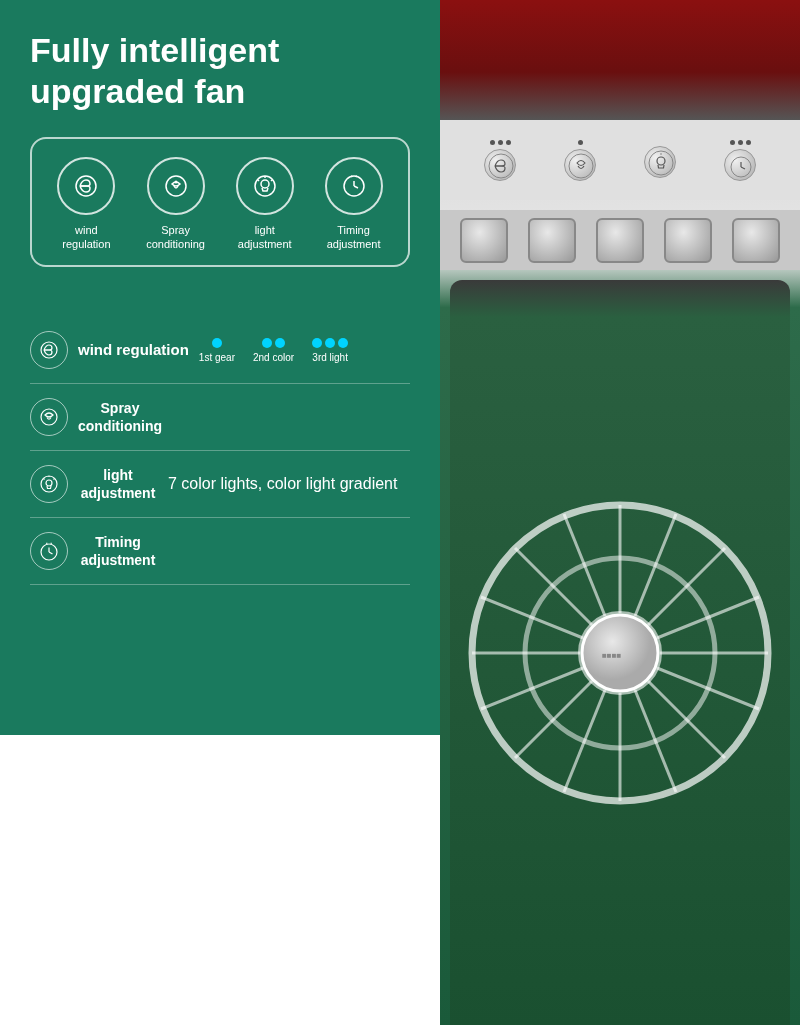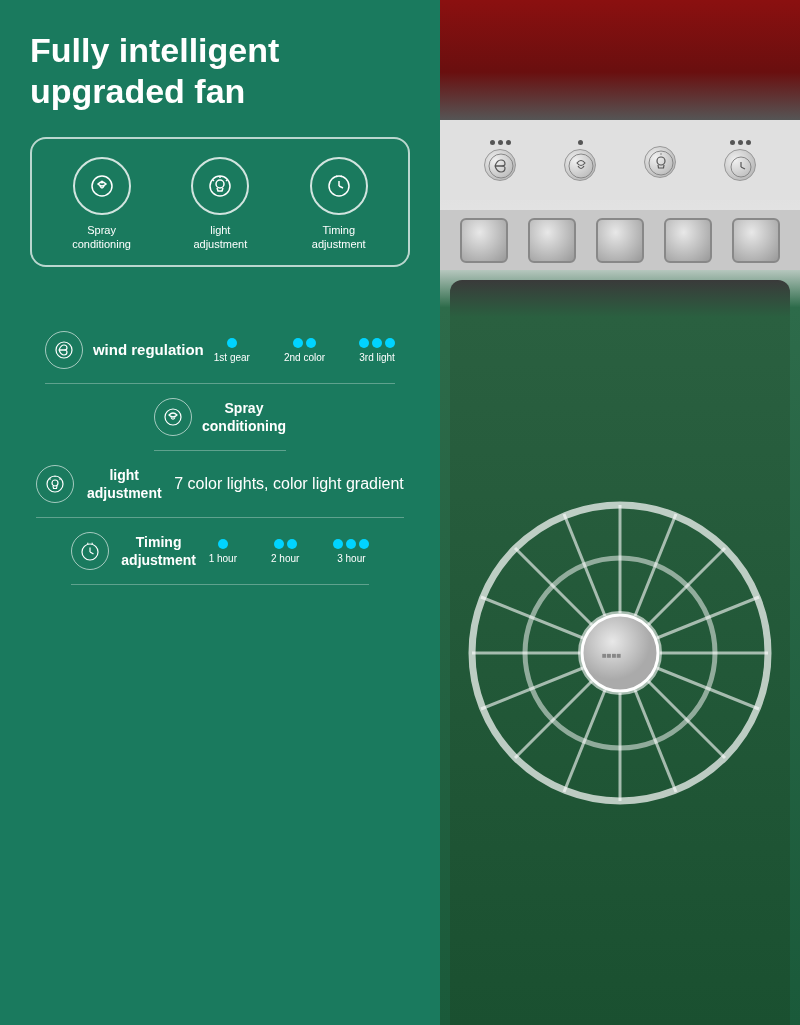--- a/index.html
+++ b/index.html
@@ -7,21 +7,21 @@
       width: 800px;
       height: 1025px;
       overflow: hidden;
       font-family: Arial, sans-serif;
       display: flex;
     }
 
     
     .left-panel {
       width: 440px;
-      height: 1025px;
+      height: 735px;
       background-color: #1a7a5e;
       padding: 30px 30px;
       display: flex;
       flex-direction: column;
       position: relative;
     }
 
     .main-title {
       color: white;
       font-size: 34px;
@@ -66,21 +66,20 @@
       text-align: center;
       line-height: 1.3;
     }
 
     
     .specs-section {
       display: flex;
       flex-direction: column;
       gap: 0;
       margin-top: 10px;
-      align-items: center;
     }
 
     .spec-row {
       display: flex;
       align-items: center;
       padding: 14px 0;
       border-bottom: 1px solid rgba(255,255,255,0.3);
       gap: 10px;
     }
 
@@ -108,21 +107,21 @@
 
     .spec-details {
       display: flex;
       flex-direction: column;
       gap: 4px;
       flex: 1;
     }
 
     .dots-row {
       display: flex;
-      gap: 34px;
+      gap: 18px;
       align-items: flex-end;
     }
 
     .dot-group {
       display: flex;
       flex-direction: column;
       align-items: center;
       gap: 4px;
     }
 
@@ -278,20 +277,30 @@
 <body>
 
 <div class="left-panel">
 
   <h1 class="main-title">
     <span>Fully intelligent</span><br>
     <span>upgraded fan</span>
   </h1>
 
   <div class="feature-box">
+    <div class="feature-item">
+      <div class="feature-icon-circle">
+        <svg width="28" height="28" viewBox="0 0 28 28" fill="none">
+          <circle cx="14" cy="14" r="10" stroke="white" stroke-width="1.5" fill="none"></circle>
+          <path d="M8 14 Q10 8 14 8 Q18 8 18 12 Q18 14 14 14 Q10 14 8 14" stroke="white" stroke-width="1.5" fill="none"></path>
+          <path d="M8 14 Q10 20 14 20 Q18 20 18 16 Q18 14 14 14 Q10 14 8 14" stroke="white" stroke-width="1.5" fill="none"></path>
+        </svg>
+      </div>
+      <span class="feature-label">wind<br>regulation</span>
+    </div>
     <div class="feature-item">
       <div class="feature-icon-circle">
         <svg width="28" height="28" viewBox="0 0 28 28" fill="none">
           <circle cx="14" cy="14" r="10" stroke="white" stroke-width="1.5" fill="none"></circle>
           <path d="M10 12 Q14 8 18 12 Q14 16 10 12Z" stroke="white" stroke-width="1.5" fill="none"></path>
           <path d="M12 14 Q14 18 16 14" stroke="white" stroke-width="1.5" fill="none"></path>
           <circle cx="14" cy="10" r="1.5" fill="white"></circle>
         </svg>
       </div>
       <span class="feature-label">Spray<br>conditioning</span>
@@ -402,45 +411,20 @@
           <line x1="11" y1="12" x2="11" y2="7.5" stroke="white" stroke-width="1.2"></line>
           <line x1="11" y1="12" x2="14.5" y2="14" stroke="white" stroke-width="1.2"></line>
           <line x1="8.5" y1="4" x2="9.2" y2="2.8" stroke="white" stroke-width="1.2"></line>
           <line x1="13.5" y1="4" x2="12.8" y2="2.8" stroke="white" stroke-width="1.2"></line>
         </svg>
       </div>
       <div style="display:flex;flex-direction:column;min-width:80px;align-items:center;">
         <span class="spec-label">Timing</span>
         <span class="spec-label">adjustment</span>
       </div>
-      <div class="spec-details">
-        <div class="dots-row">
-          <div class="dot-group">
-            <div class="dots">
-                <div class="dot"></div>
-              </div>
-            <span class="dot-label">1 hour</span>
-          </div>
-          <div class="dot-group">
-            <div class="dots">
-                <div class="dot"></div>
-                <div class="dot"></div>
-              </div>
-            <span class="dot-label">2 hour</span>
-          </div>
-          <div class="dot-group">
-            <div class="dots">
-                <div class="dot"></div>
-                <div class="dot"></div>
-                <div class="dot"></div>
-              </div>
-            <span class="dot-label">3 hour</span>
-          </div>
-        </div>
-      </div>
     </div>
 
   </div>
 </div>
 
 <div class="right-panel">
   <div class="fan-container">
 
     <div class="top-bar"></div>
 

